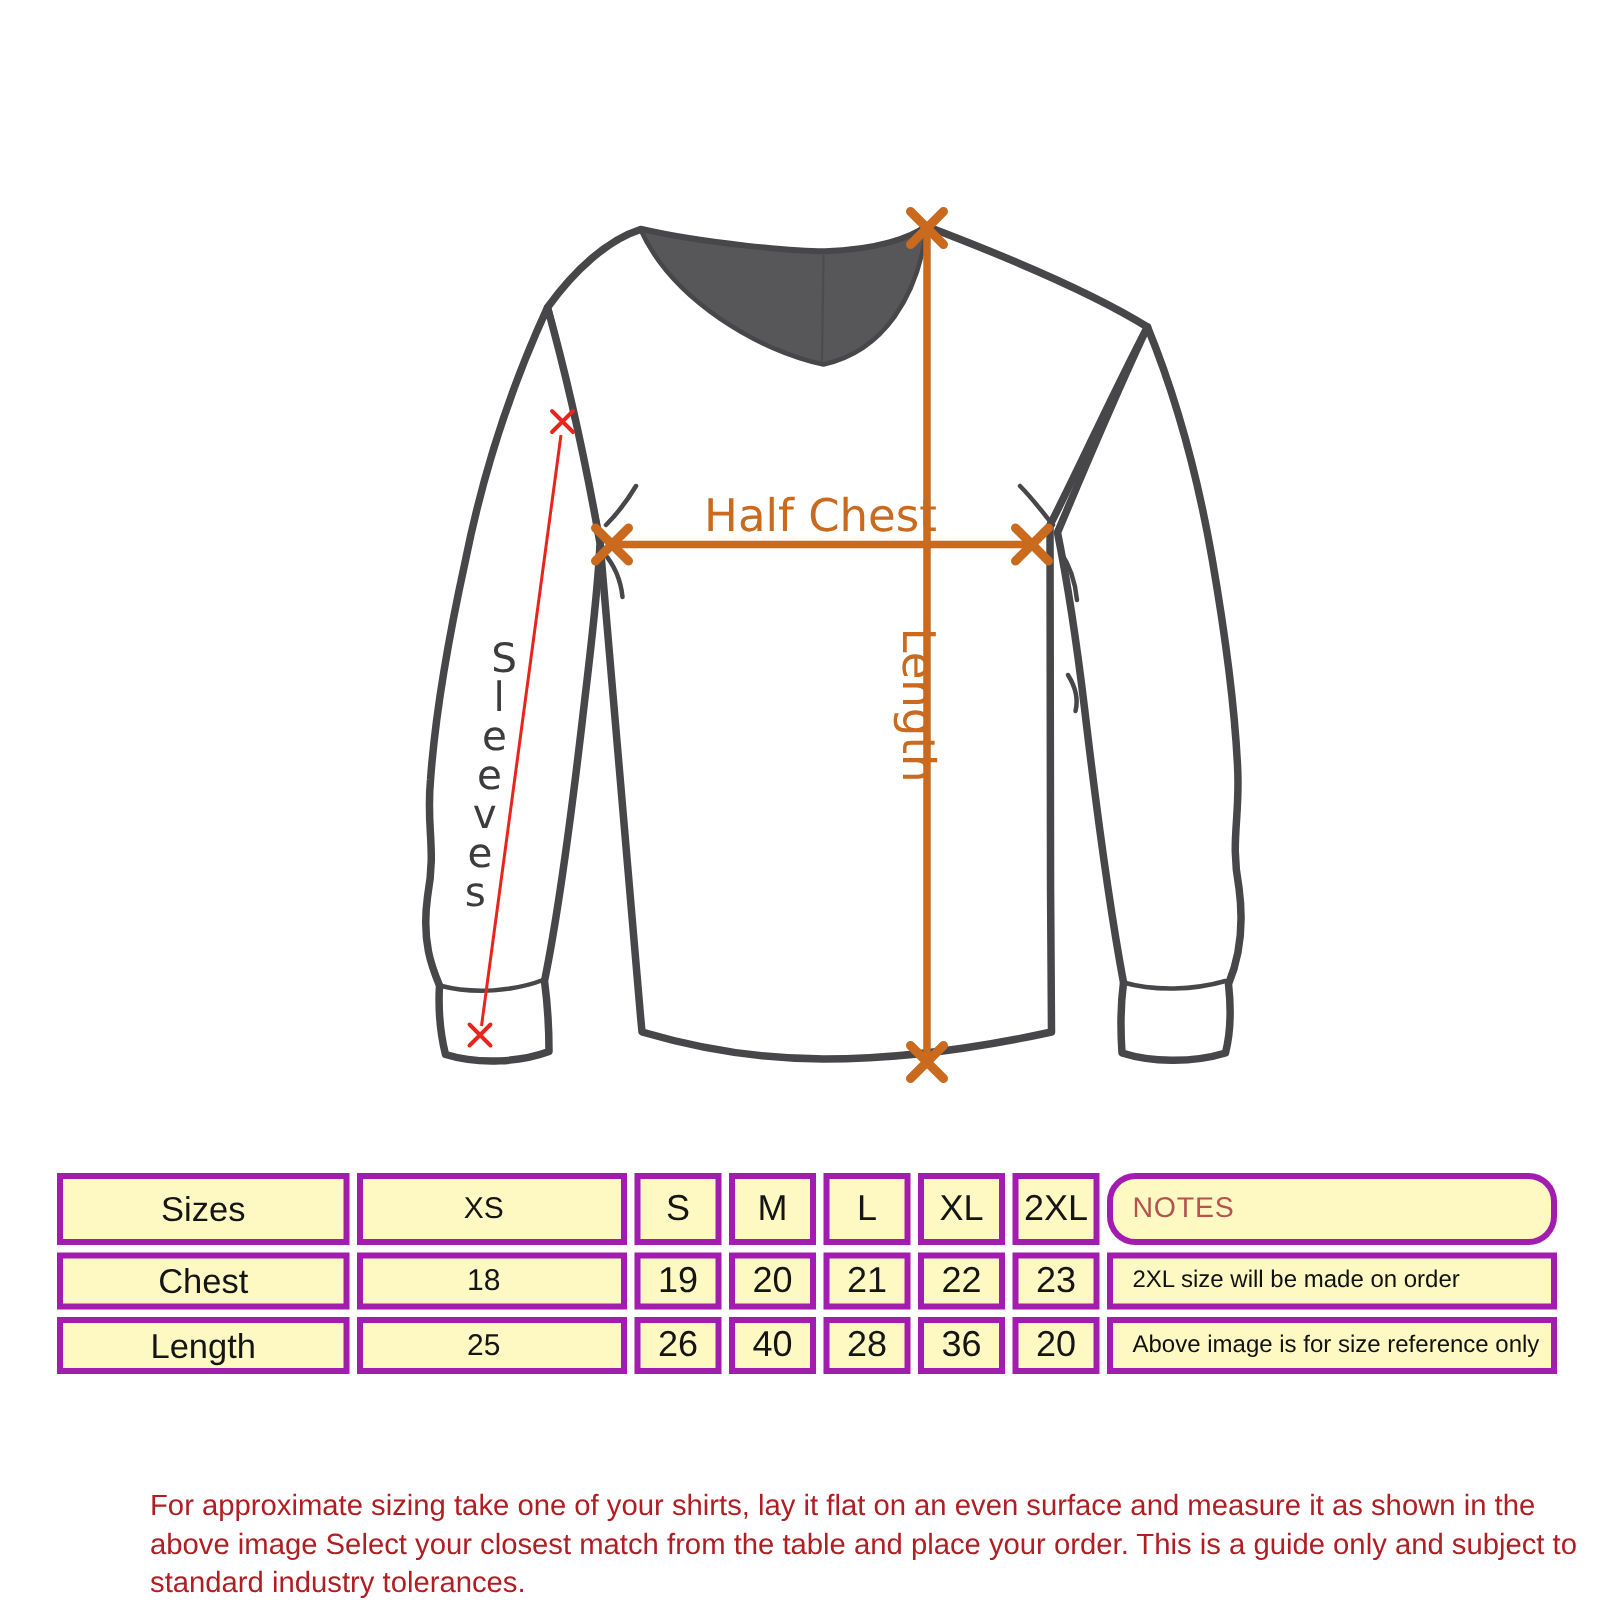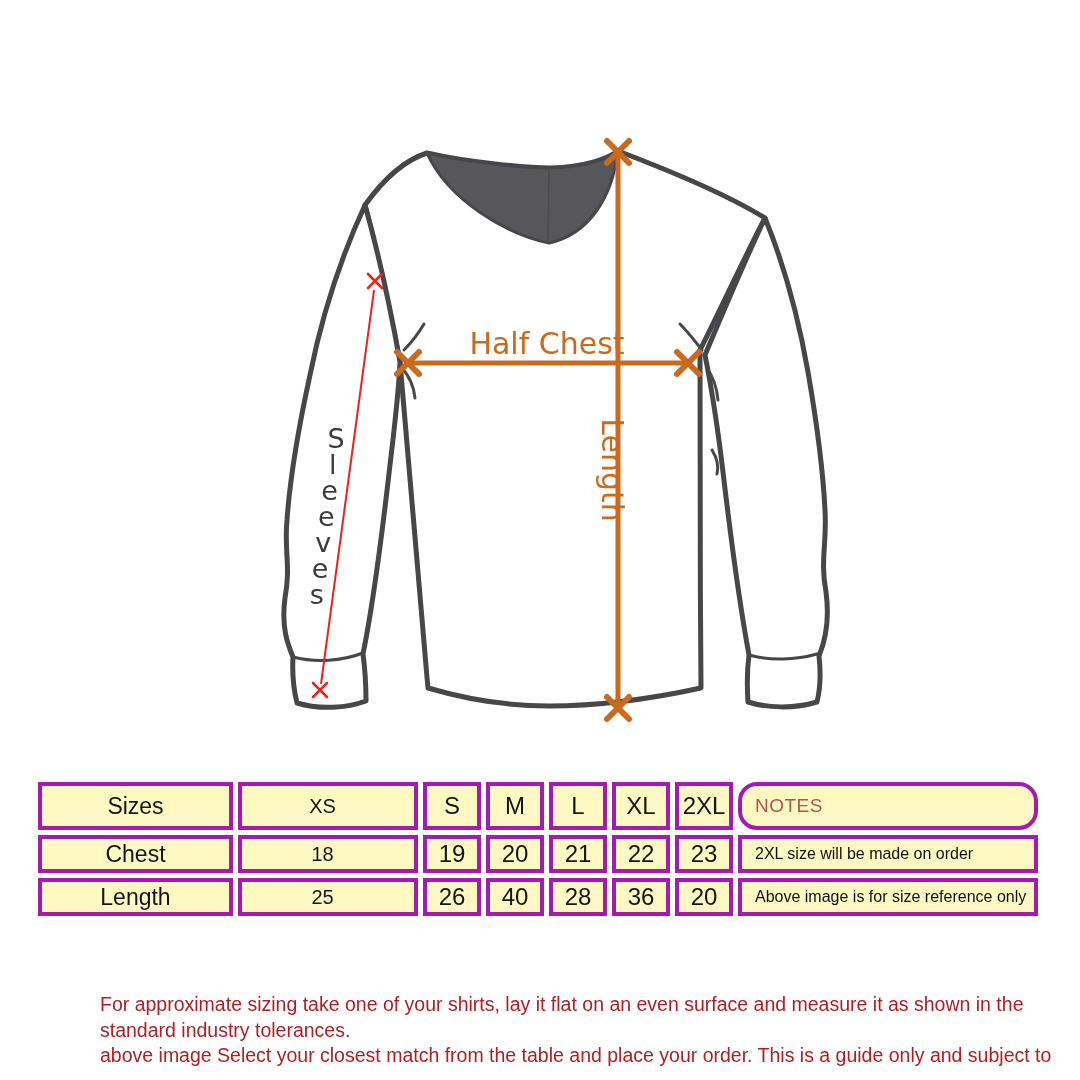--- a/index.html
+++ b/index.html
@@ -206,17 +206,17 @@
         <td class="c-num">28</td>
         <td class="c-num">36</td>
         <td class="c-num">20</td>
         <td class="c-note">Above image is for size reference only</td>
       </tr>
     </tbody>
   </table>
 
   <div class="footer">
     <div>For approximate sizing take one of your shirts, lay it flat on an even surface and measure it as shown in the</div>
+    <div>above image Select your closest match from the table and place your order. This is a guide only and subject to</div>
     <div>standard industry tolerances.</div>
-    <div>above image Select your closest match from the table and place your order. This is a guide only and subject to</div>
   </div>
 
 </div>
 
 </body></html>

